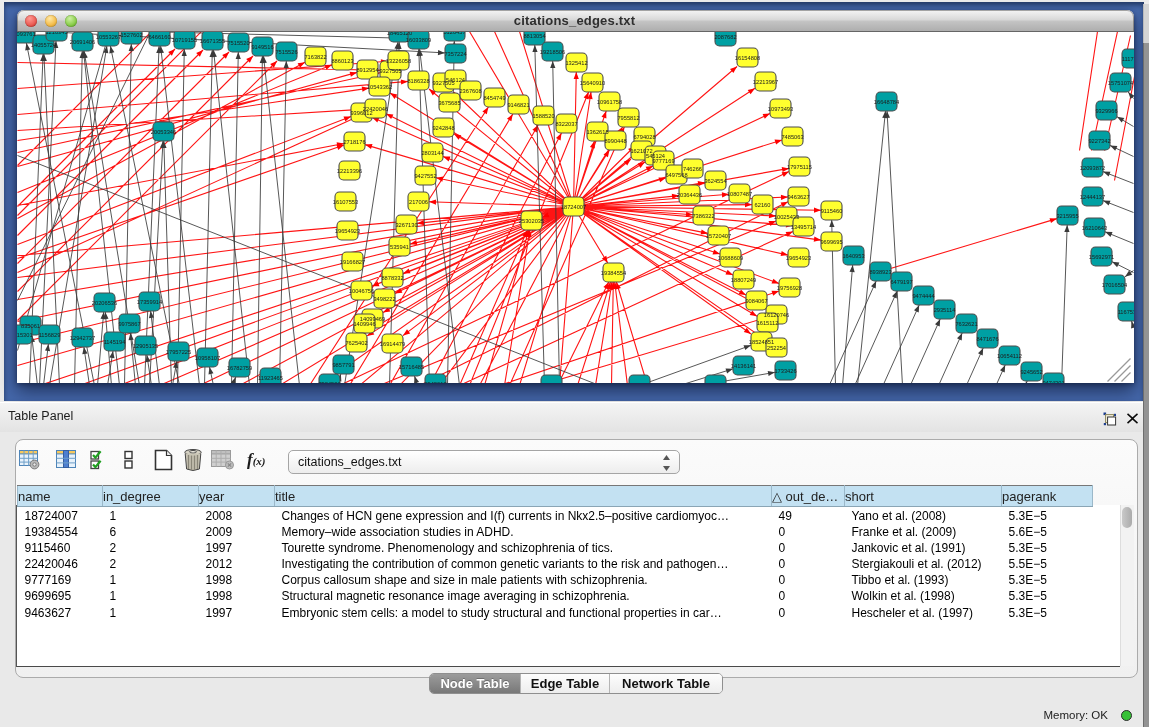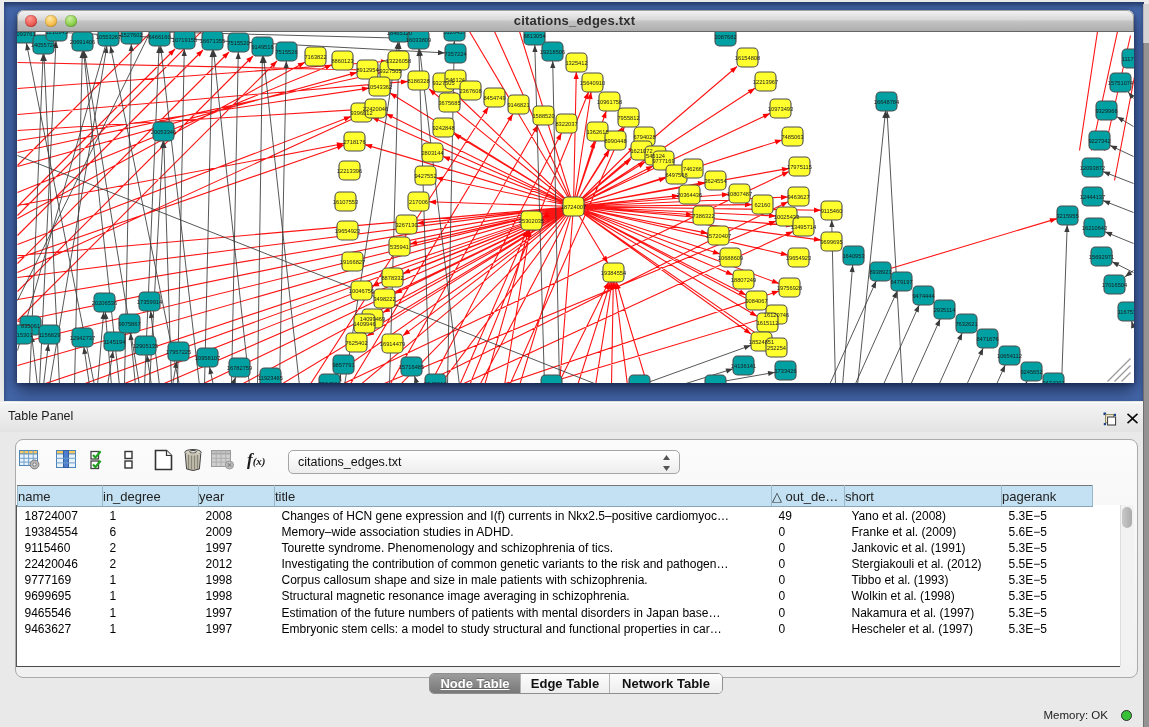--- a/index.html
+++ b/index.html
@@ -40,21 +40,21 @@
 table.grid th { background:#c3e1f2; border:1px solid #9bb8c9; border-top:1px solid #777; border-bottom:1px solid #8aa5b5;
   font-weight:400; font-size:13px; height:21px; padding:0; text-align:left; color:#222; }
 table.grid td { height:16.1px; padding:2px 0 0 7px; overflow:hidden; white-space:nowrap;
   border:none; font-size:12px; }
 .tbody-bg { position:absolute; left:16px; top:505px; width:1104px; height:162px; background:#fff; border-left:1px solid #555; border-bottom:1px solid #4a4a4a; }
 .sbar { position:absolute; left:1120px; top:505px; width:14px; height:161px; background:#f2f2f2; border-left:1px solid #ddd; }
 .sthumb { position:absolute; left:1122px; top:507px; width:10px; height:21px; background:linear-gradient(90deg,#c9c9c9,#ababab); border-radius:5px; }
 .tabs { position:absolute; left:429px; top:673px; height:21px; display:flex;
   border:1px solid #8f8f8f; border-radius:5px; overflow:hidden; font-size:13px; font-weight:700; }
 .tabs .seg { padding:0; text-align:center; line-height:19px; background:linear-gradient(#fdfdfd,#ededed); color:#111; }
-.tabs .seg.sel { background:linear-gradient(#9c9c9c,#787878); color:#fff; text-shadow:0 -1px 0 rgba(0,0,0,.25);text-decoration:underline; }
+.tabs .seg.sel { background:linear-gradient(#9c9c9c,#787878); color:#fff; text-shadow:0 -1px 0 rgba(0,0,0,.25); }
 .tabs .seg + .seg { border-left:1px solid #b5b5b5; }
 .mem { position:absolute; right:41px; top:709px; font-size:11.5px; color:#222; }
 .memdot { position:absolute; left:1121px; top:710px; width:11px; height:11px; border-radius:50%;
   background:#36c136; border:1.5px solid #2c2c2c; }
 </style></head>
 <body>
 <div class="desktop"></div>
 <div class="rightstrip"></div>
 <div class="rightstrip2"></div>
 <div class="win">
@@ -642,29 +642,20 @@
 <tr>
         <td style="width:85px">9699695</td>
         <td style="width:96px">1</td>
         <td style="width:76px">1998</td>
         <td style="width:497px">Structural magnetic resonance image averaging in schizophrenia.</td>
         <td style="width:73px">0</td>
         <td style="width:157px">Wolkin et al. (1998)</td>
         <td style="width:91px">5.3E−5</td>
       </tr>
 <tr>
-        <td style="width:85px">9465546</td>
-        <td style="width:96px">1</td>
-        <td style="width:76px">1997</td>
-        <td style="width:497px">Estimation of the future numbers of patients with mental disorders in Japan base…</td>
-        <td style="width:73px">0</td>
-        <td style="width:157px">Nakamura et al. (1997)</td>
-        <td style="width:91px">5.3E−5</td>
-      </tr>
-<tr>
         <td style="width:85px">9463627</td>
         <td style="width:96px">1</td>
         <td style="width:76px">1997</td>
         <td style="width:497px">Embryonic stem cells: a model to study structural and functional properties in car…</td>
         <td style="width:73px">0</td>
         <td style="width:157px">Hescheler et al. (1997)</td>
         <td style="width:91px">5.3E−5</td>
       </tr>
 </tbody>
   </table>

